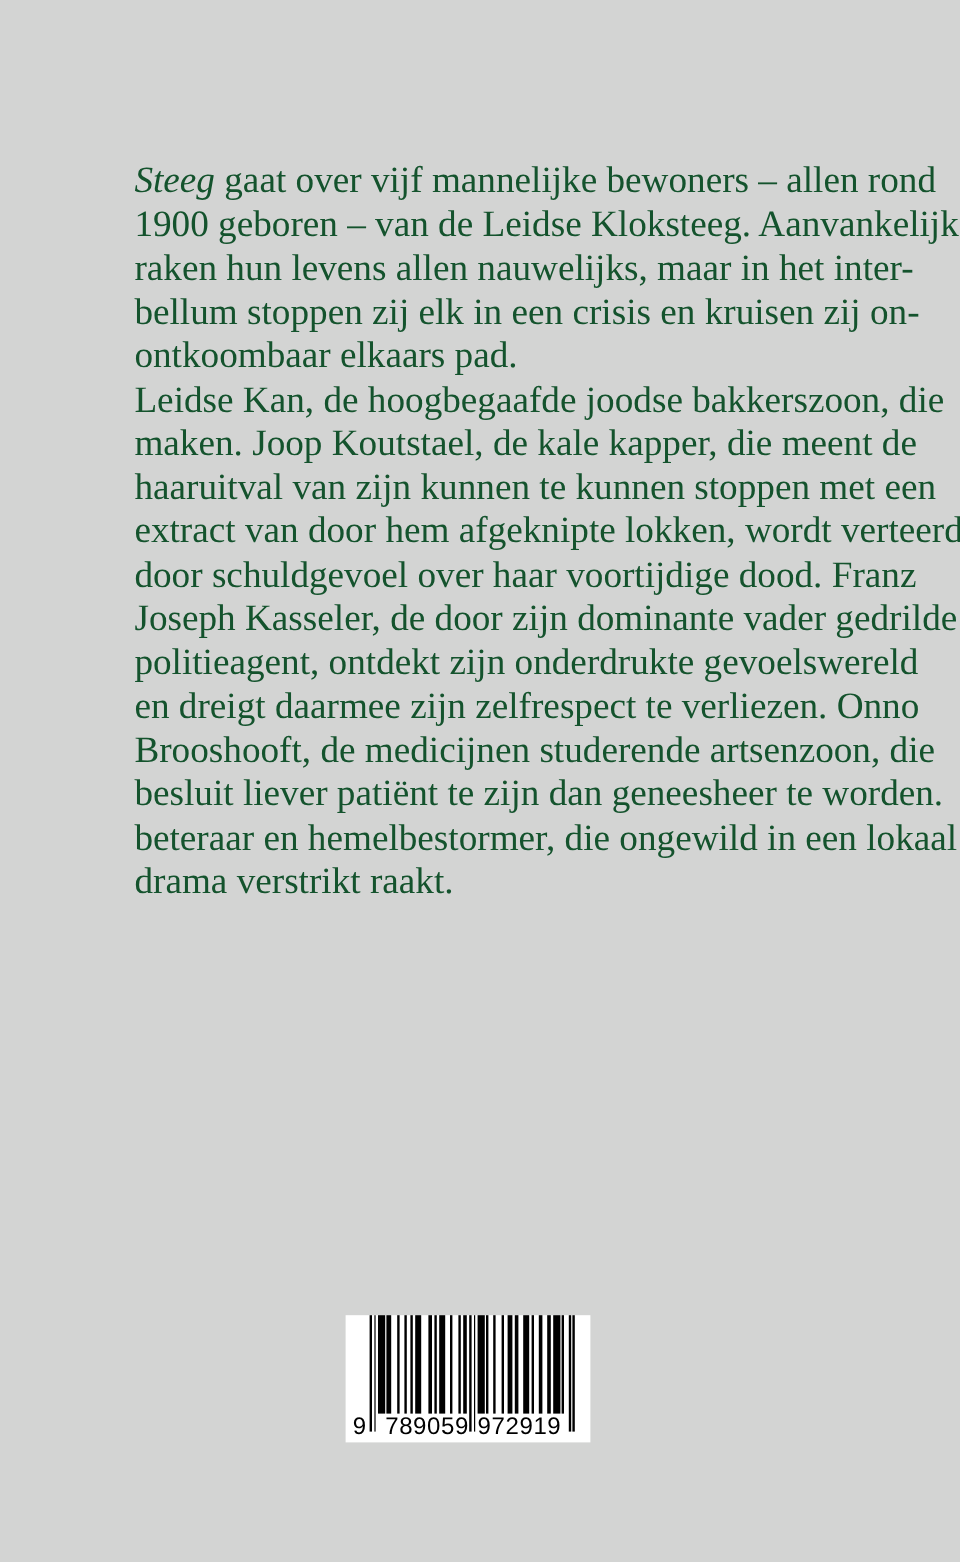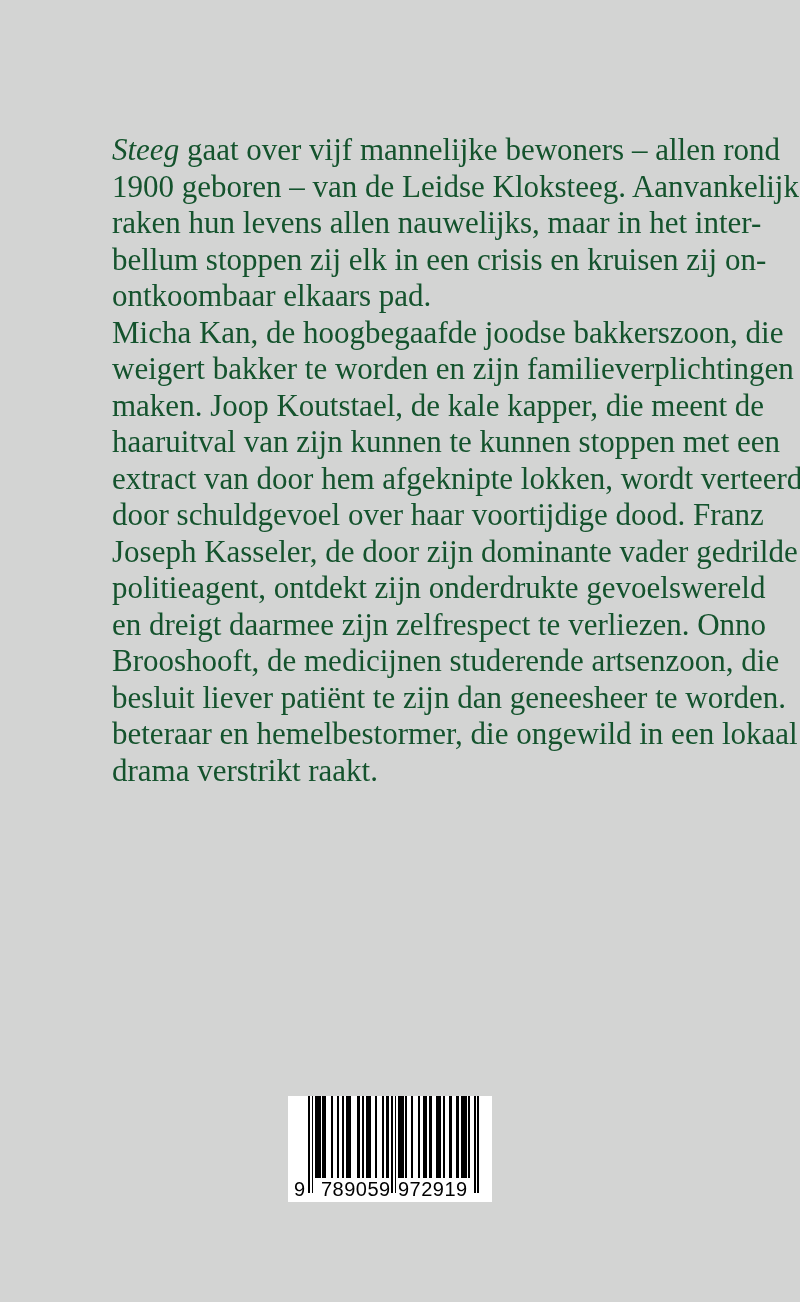--- a/index.html
+++ b/index.html
@@ -85,22 +85,21 @@
 
   <div class="paragraph">
     <span class="line"><span class="it">Steeg</span><span> gaat over vijf mannelijke bewoners – allen rond</span></span>
     <span class="line">1900 geboren – van de Leidse Kloksteeg. Aanvankelijk</span>
     <span class="line">raken hun levens allen nauwelijks, maar in het inter-</span>
     <span class="line">bellum stoppen zij elk in een crisis en kruisen zij on-</span>
     <span class="line last">ontkoombaar elkaars pad.</span>
   </div>
 
   <div class="paragraph">
-    <span class="line">Micha Kan, de hoogbegaafde joodse bakkerszoon, die</span>
-    <span class="line">weigert bakker te worden en zijn familieverplichtingen</span>
+    <span class="line">Leidse Kan, de hoogbegaafde joodse bakkerszoon, die</span>
     <span class="line">maken. Joop Koutstael, de kale kapper, die meent de</span>
     <span class="line">haaruitval van zijn kunnen te kunnen stoppen met een</span>
     <span class="line">extract van door hem afgeknipte lokken, wordt verteerd</span>
     <span class="line">door schuldgevoel over haar voortijdige dood. Franz</span>
     <span class="line">Joseph Kasseler, de door zijn dominante vader gedrilde</span>
     <span class="line">politieagent, ontdekt zijn onderdrukte gevoelswereld</span>
     <span class="line">en dreigt daarmee zijn zelfrespect te verliezen. Onno</span>
     <span class="line">Brooshooft, de medicijnen studerende artsenzoon, die</span>
     <span class="line">besluit liever patiënt te zijn dan geneesheer te worden.</span>
     <span class="line">beteraar en hemelbestormer, die ongewild in een lokaal</span>

